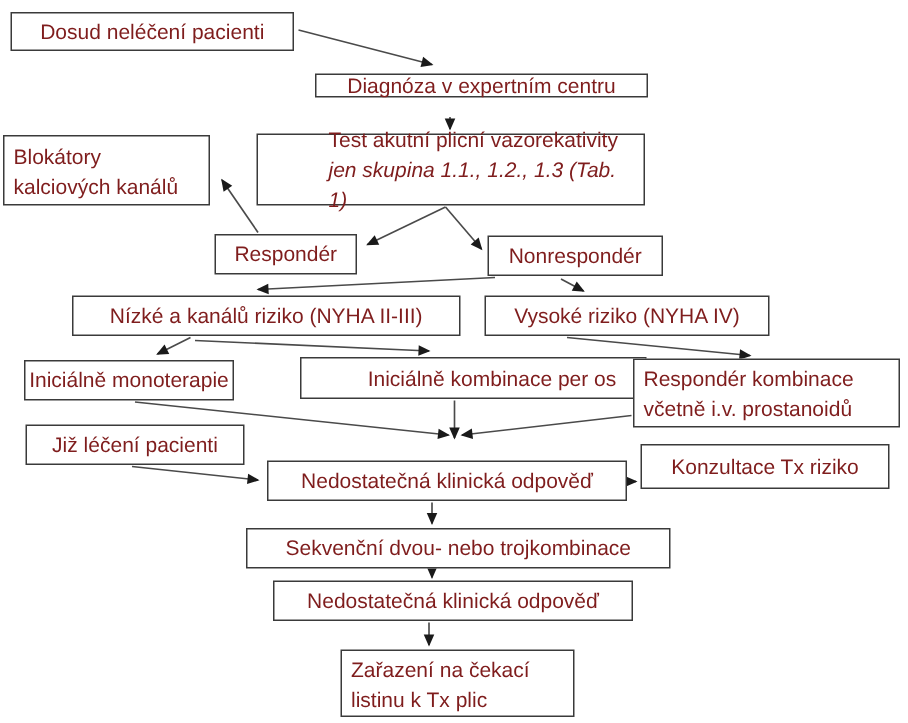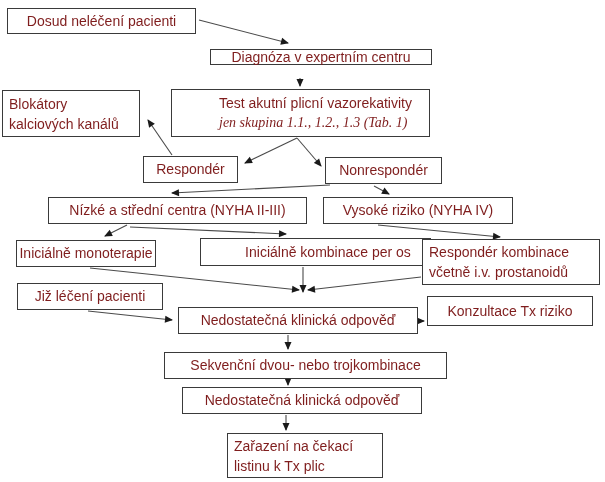--- a/index.html
+++ b/index.html
@@ -36,21 +36,21 @@
     text-align: center;
   }
   .box.multi {
     white-space: normal;
     justify-content: flex-start;
     text-align: left;
     padding: 2px 6px;
     line-height: 20px;
   }
   .box.multi .lines { display: block; }
-  .italic-line { font-style: italic; display: block; font-family: Liberation Serif, serif; }
+  .italic-line { font-style: italic; display: block; }
   .plain-line { display: block; }
 
   
   #n-untreated           { left:7px;   top:8px;   width:189px; height:26px; }
   #n-diagnosis           { left:190px; top:49px;  width:222px; height:16px;margin-left:20px; }
   #n-ccb                 { left:2px;   top:90px;  width:138px; height:47px; }
   #n-test                { left:171px; top:89px;  width:259px; height:48px;padding-left:47px; }
   #n-responder           { left:143px; top:156px; width:95px;  height:27px; }
   #n-nonresponder        { left:325px; top:157px; width:117px; height:27px; }
   #n-low-mid-risk        { left:48px;  top:197px; width:259px; height:27px; }
@@ -108,21 +108,21 @@
     <span class="lines">
       <span class="plain-line">Test akutní plicní vazorekativity</span>
       <span class="italic-line">jen skupina 1.1., 1.2., 1.3 (Tab. 1)</span>
     </span>
   </div>
 
   <div class="box" id="n-responder">Respondér</div>
 
   <div class="box" id="n-nonresponder">Nonrespondér</div>
 
-  <div class="box" id="n-low-mid-risk">Nízké a střední centra (NYHA II-III)</div>
+  <div class="box" id="n-low-mid-risk">Nízké a kanálů riziko (NYHA II-III)</div>
 
   <div class="box" id="n-high-risk">Vysoké riziko (NYHA IV)</div>
 
   <div class="box" id="n-initial-mono">Iniciálně monoterapie</div>
 
   <div class="box" id="n-initial-combo-oral">Iniciálně kombinace per os</div>
 
   <div class="box multi" id="n-initial-combo-iv">Respondér kombinace včetně i.v. prostanoidů</div>
 
   <div class="box" id="n-already-treated">Již léčení pacienti</div>

